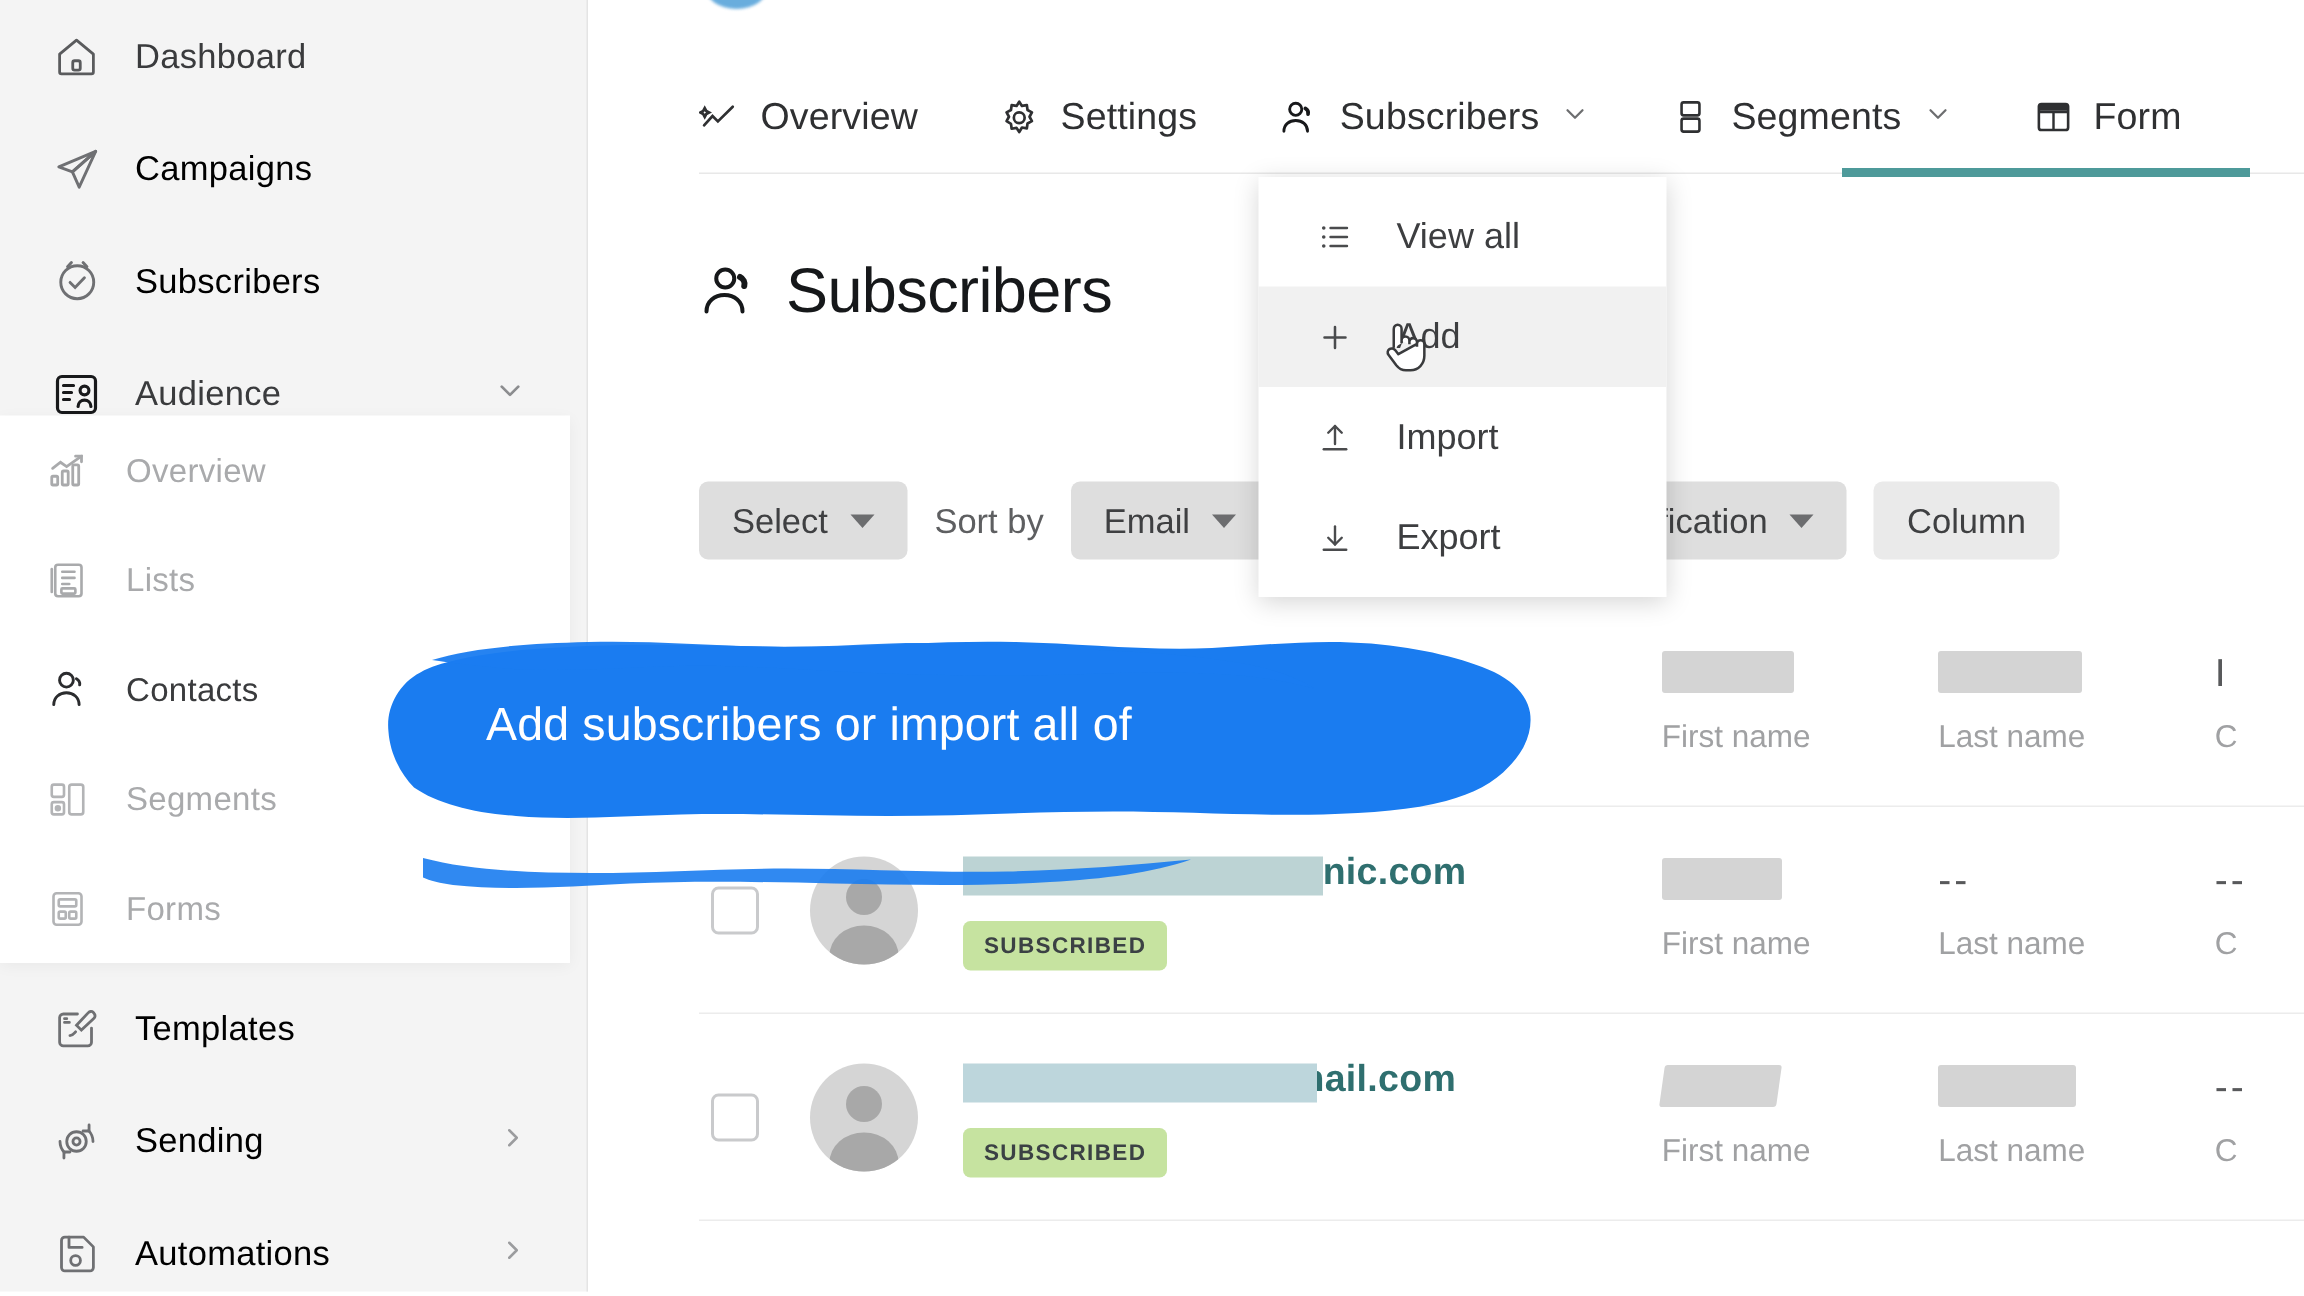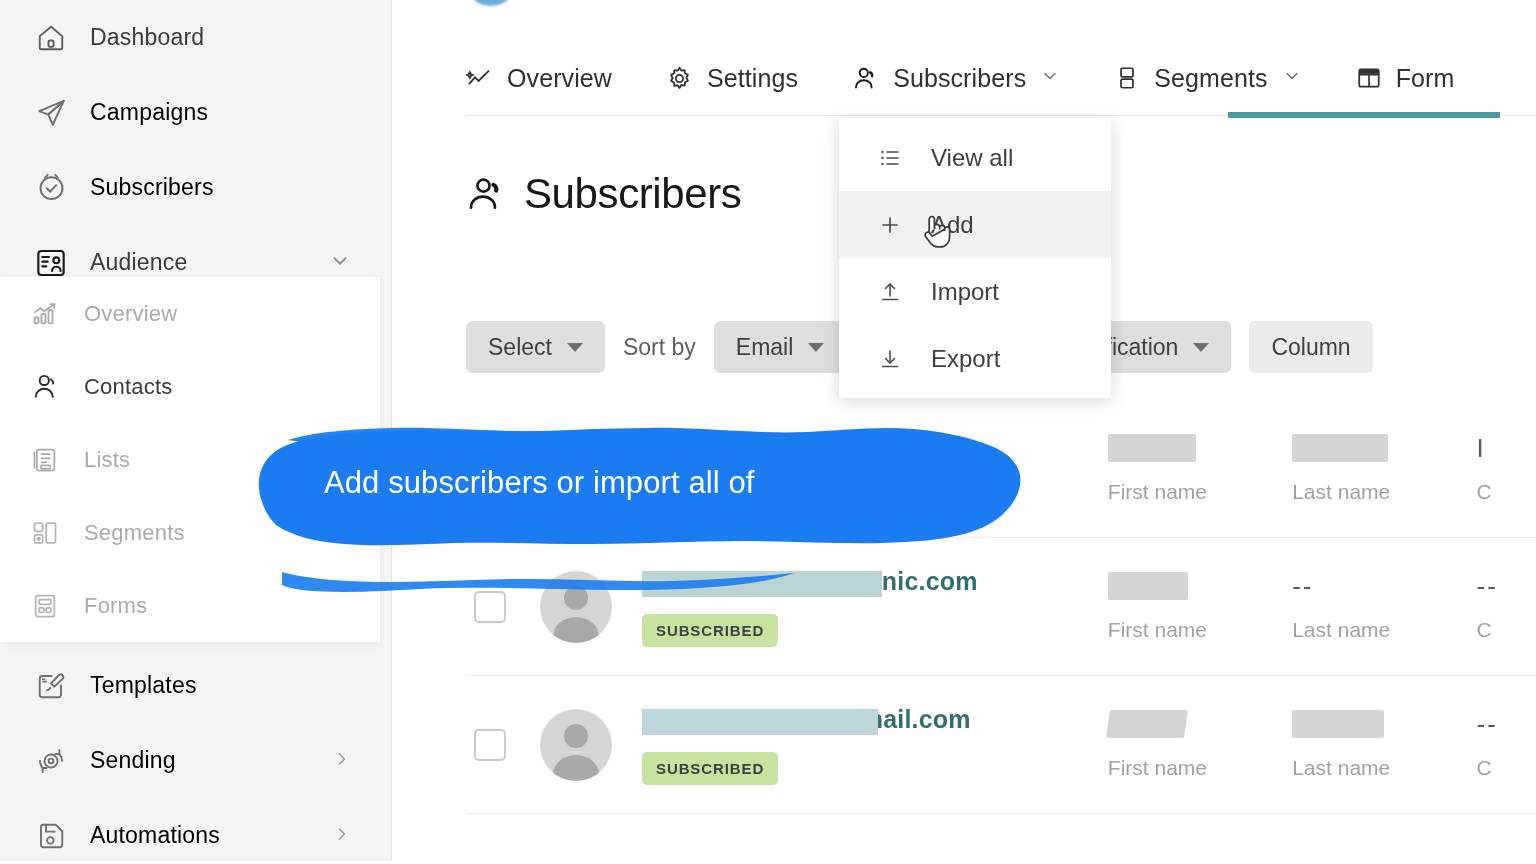--- a/index.html
+++ b/index.html
@@ -328,41 +328,41 @@
             <rect x="3" y="15" width="3.4" height="5" rx=".7"></rect>
             <rect x="9" y="12" width="3.4" height="8" rx=".7"></rect>
             <rect x="15" y="8.5" width="3.4" height="11.5" rx=".7"></rect>
             <path d="M3.5 10.5 8 7l3.5 2.5L20 3.5"></path>
               <path d="M16.6 3.5H20v3.2"></path>
           </svg>
         </span>
         <span class="nav-label">Overview</span>
       </div>
 
-      <div class="nav-item dark">
-        <span class="nav-icon">
-          <svg width="29" height="29" viewBox="0 0 24 24" fill="none" stroke="#2b2c2e" stroke-width="1.6" stroke-linecap="round">
-            <circle cx="11" cy="7" r="3.8"></circle>
-            <path d="M4 20.5c0-4 3.2-6.6 7-6.6s7 2.6 7 6.6"></path>
-            <path d="M16.5 6.2c1.3.7 2 2 1.8 3.4"></path>
-          </svg>
-        </span>
-        <span class="nav-label">Contacts</span>
-      </div>
-
       <div class="nav-item muted">
         <span class="nav-icon">
           <svg width="28" height="28" viewBox="0 0 24 24" fill="none" stroke="#a9aaac" stroke-width="1.5" stroke-linecap="round">
             <rect x="5" y="3" width="15" height="18" rx="1.6"></rect>
               <path d="M3 5.5v13"></path>
             <path d="M9 7h7M9 10.5h7M9 14h4"></path>
               <rect x="8.5" y="16.5" width="8" height="3" rx=".6"></rect>
           </svg>
         </span>
         <span class="nav-label">Lists</span>
+      </div>
+
+      <div class="nav-item dark">
+        <span class="nav-icon">
+          <svg width="29" height="29" viewBox="0 0 24 24" fill="none" stroke="#2b2c2e" stroke-width="1.6" stroke-linecap="round">
+            <circle cx="11" cy="7" r="3.8"></circle>
+            <path d="M4 20.5c0-4 3.2-6.6 7-6.6s7 2.6 7 6.6"></path>
+            <path d="M16.5 6.2c1.3.7 2 2 1.8 3.4"></path>
+          </svg>
+        </span>
+        <span class="nav-label">Contacts</span>
       </div>
 
       <div class="nav-item muted">
         <span class="nav-icon">
           <svg width="28" height="28" viewBox="0 0 24 24" fill="none" stroke="#b3b4b6" stroke-width="1.5">
             <rect x="3" y="3.5" width="7" height="7" rx="1.2"></rect>
             <rect x="3" y="13.5" width="7" height="7" rx="1.2"></rect>
             <rect x="13" y="3.5" width="8" height="17" rx="1.4"></rect>
             <circle cx="6.5" cy="17" r="1.1" fill="#b3b4b6"></circle>
           </svg>

